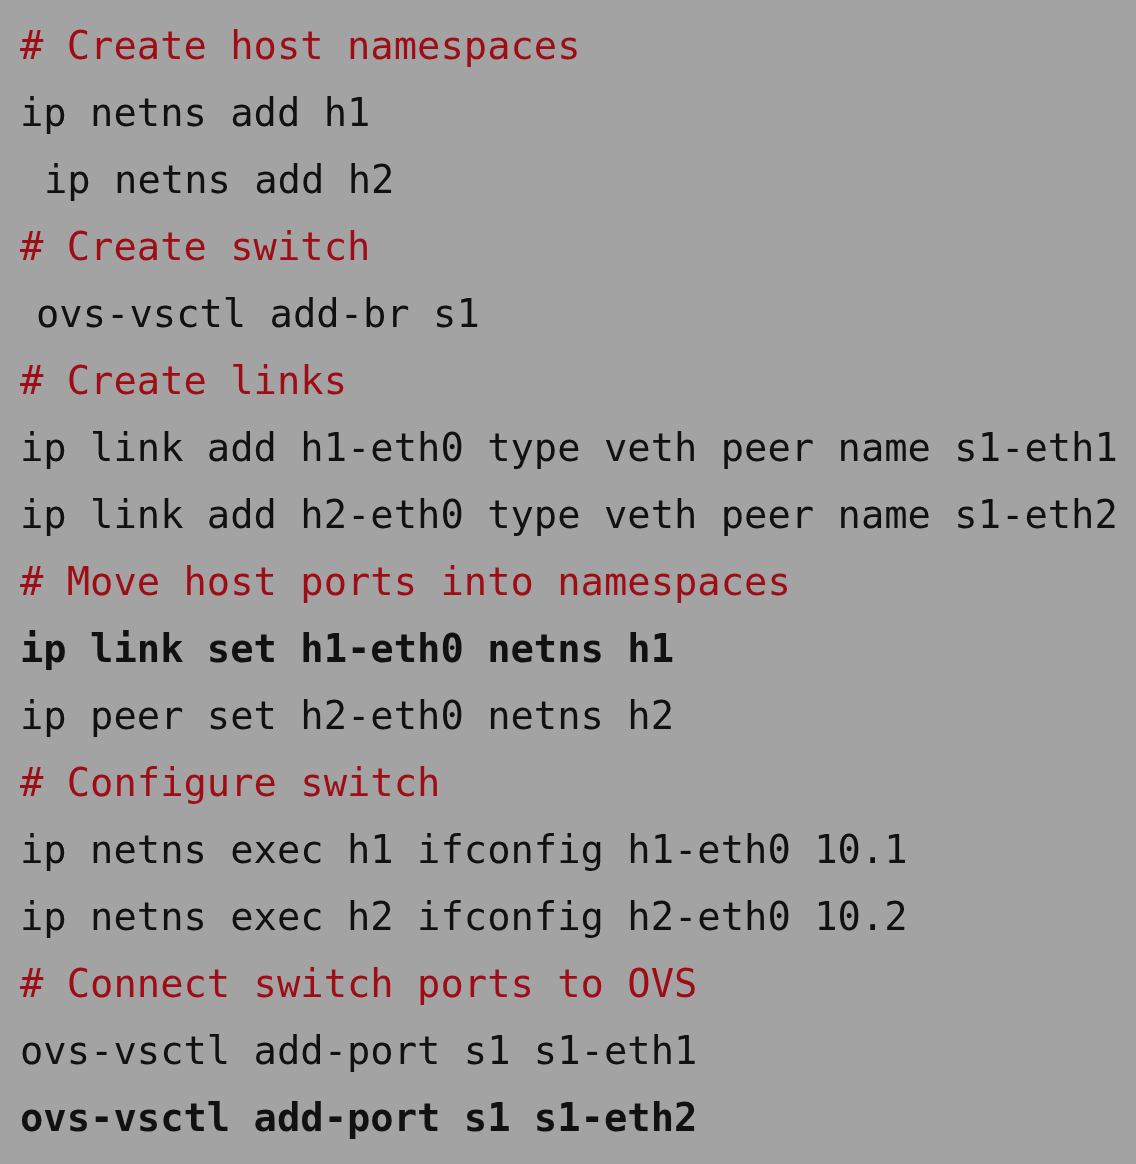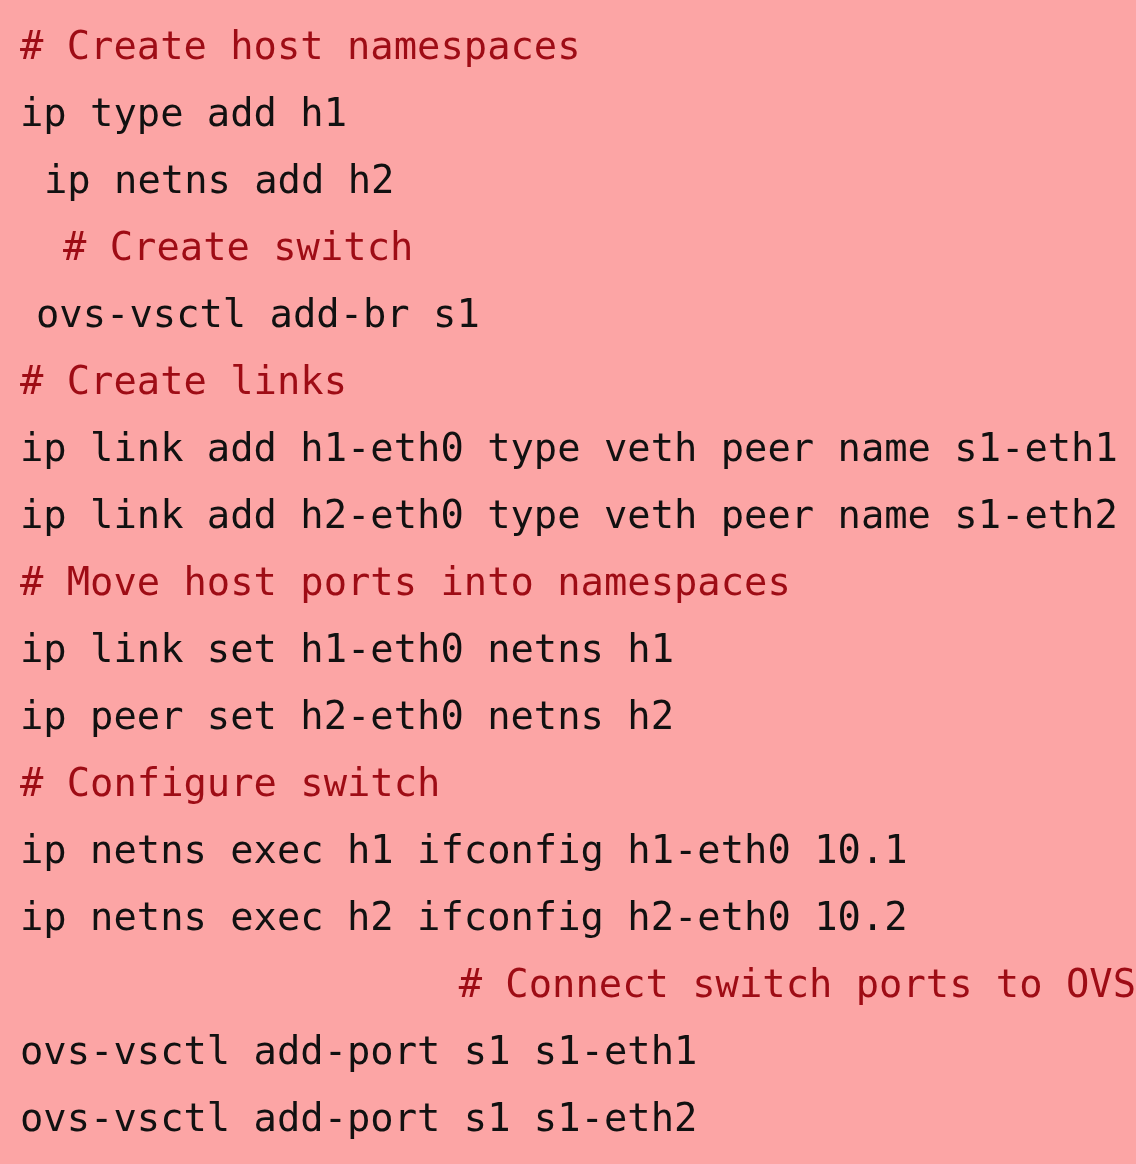--- a/index.html
+++ b/index.html
@@ -29,31 +29,31 @@
     letter-spacing: 0;
     color: #111111;
   }
   .code-line.comment {
     color: #9e0c15;
   }
 </style>
 </head>
 <body>
 
-<div id="code-block" style="background: #fca5a5;">
+<div id="code-block" style="background: #a3a3a3;">
     <div class="code-line comment" style="color: rgb(158, 12, 21);"># Create host namespaces</div>
-    <div class="code-line" style="color: rgb(17, 17, 17);">ip type add h1</div>
+    <div class="code-line" style="color: rgb(17, 17, 17);">ip netns add h1</div>
     <div class="code-line" style="color: rgb(17, 17, 17); margin-left: 24px;">ip netns add h2</div>
-    <div class="code-line comment" style="color: rgb(158, 12, 21); margin-left: 43px;"># Create switch</div>
+    <div class="code-line comment" style="color: rgb(158, 12, 21);"># Create switch</div>
     <div class="code-line" style="color: rgb(17, 17, 17); margin-left: 16px;">ovs-vsctl add-br s1</div>
     <div class="code-line comment" style="color: rgb(158, 12, 21);"># Create links</div>
     <div class="code-line" style="color: rgb(17, 17, 17);">ip link add h1-eth0 type veth peer name s1-eth1</div>
     <div class="code-line" style="color: rgb(17, 17, 17);">ip link add h2-eth0 type veth peer name s1-eth2</div>
     <div class="code-line comment" style="color: rgb(158, 12, 21);"># Move host ports into namespaces</div>
-    <div class="code-line" style="color: rgb(17, 17, 17);">ip link set h1-eth0 netns h1</div>
+    <div class="code-line" style="color: rgb(17, 17, 17); font-weight: bold;">ip link set h1-eth0 netns h1</div>
     <div class="code-line" style="color: rgb(17, 17, 17);">ip peer set h2-eth0 netns h2</div>
     <div class="code-line comment" style="color: rgb(158, 12, 21);"># Configure switch</div>
     <div class="code-line" style="color: rgb(17, 17, 17);">ip netns exec h1 ifconfig h1-eth0 10.1</div>
     <div class="code-line" style="color: rgb(17, 17, 17);">ip netns exec h2 ifconfig h2-eth0 10.2</div>
-    <div class="code-line comment" style="color: rgb(158, 12, 21); text-align: right;"># Connect switch ports to OVS</div>
+    <div class="code-line comment" style="color: rgb(158, 12, 21);"># Connect switch ports to OVS</div>
     <div class="code-line" style="color: rgb(17, 17, 17);">ovs-vsctl add-port s1 s1-eth1</div>
-    <div class="code-line" style="color: rgb(17, 17, 17);">ovs-vsctl add-port s1 s1-eth2</div>
+    <div class="code-line" style="color: rgb(17, 17, 17); font-weight: bold;">ovs-vsctl add-port s1 s1-eth2</div>
   </div>
 
 </body></html>

